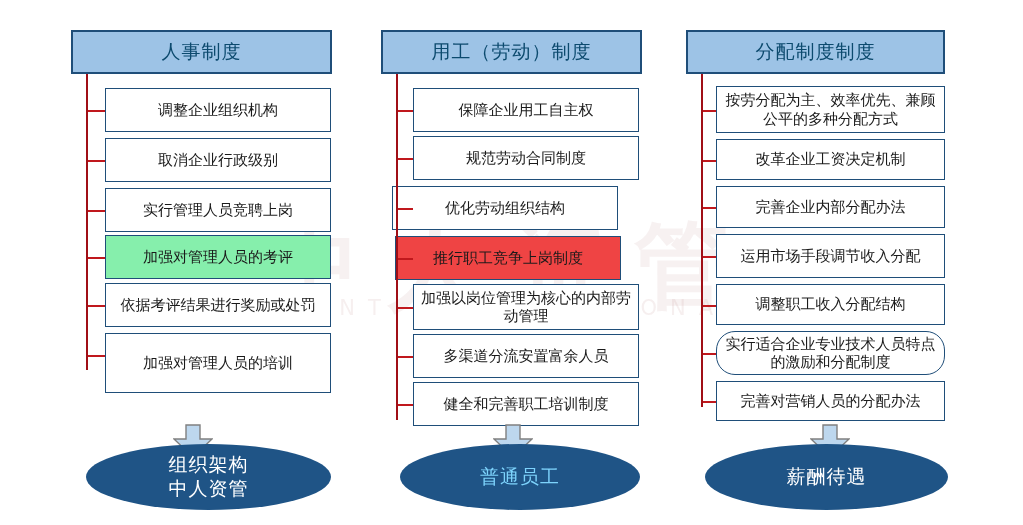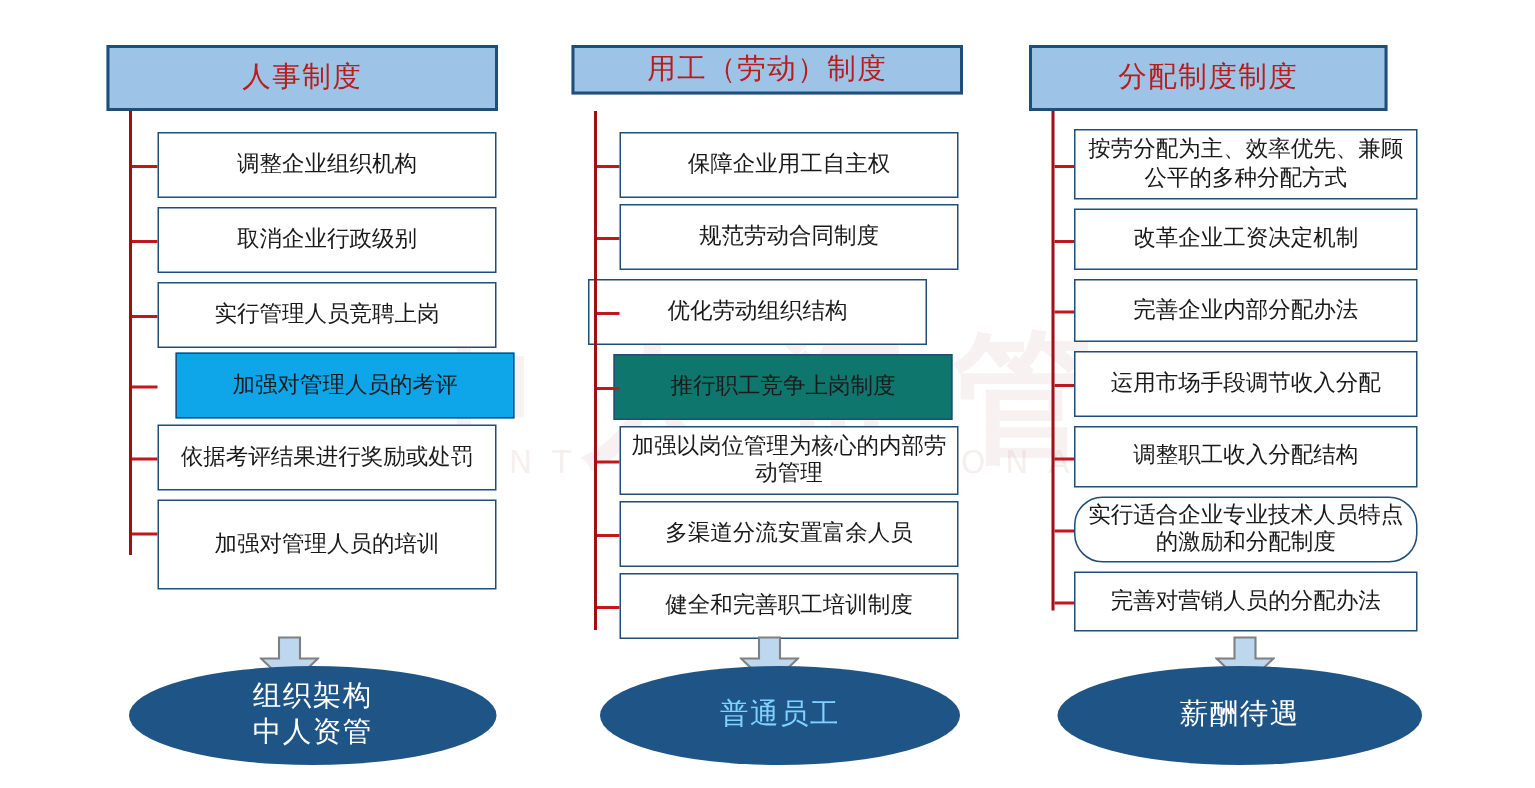--- a/index.html
+++ b/index.html
@@ -63,21 +63,21 @@
     position: absolute;
     top: 0;
     z-index: 2;
   }
 
   .header-box {
     position: absolute;
     box-sizing: border-box;
     background: #9dc3e6;
     border: 2px solid #1f4e79;
-    color: #b91c1c;
+    color: #0c4a6e;
     display: flex;
     align-items: center;
     justify-content: center;
     font-size: 19px;
     letter-spacing: 1px;
     line-height: 1.15;
     text-align: center;
   }
 
   .item-box {
@@ -146,55 +146,55 @@
       <div class="column">
         <div class="header-box" style="left: 71px; top: 30px; width: 261px; height: 44px; background: rgb(157, 195, 230); border-color: rgb(31, 78, 121);">人事制度</div>
         <div class="trunk" style="left: 86px; top: 74px; height: 296px; background: rgb(160, 15, 22);"></div>
         <div class="stub" style="left: 88px; top: 110px; width: 17px; background: rgb(192, 24, 29);"></div>
         <div class="item-box" style="left: 105px; top: 88px; width: 226px; height: 44px; background: rgb(255, 255, 255); border-color: rgb(31, 78, 121);">调整企业组织机构</div>
         <div class="stub" style="left: 88px; top: 160px; width: 17px; background: rgb(192, 24, 29);"></div>
         <div class="item-box" style="left: 105px; top: 138px; width: 226px; height: 44px; background: rgb(255, 255, 255); border-color: rgb(31, 78, 121);">取消企业行政级别</div>
         <div class="stub" style="left: 88px; top: 210px; width: 17px; background: rgb(192, 24, 29);"></div>
         <div class="item-box" style="left: 105px; top: 188px; width: 226px; height: 44px; background: rgb(255, 255, 255); border-color: rgb(31, 78, 121);">实行管理人员竞聘上岗</div>
         <div class="stub" style="left: 88px; top: 257px; width: 17px; background: rgb(192, 24, 29);"></div>
-        <div class="item-box" style="left: 105px; top: 235px; width: 226px; height: 44px; background: #0ea5e9; border-color: rgb(31, 78, 121); margin-left: 12px;">加强对管理人员的考评</div>
+        <div class="item-box" style="left: 105px; top: 235px; width: 226px; height: 44px; background: #86efac; border-color: rgb(31, 78, 121);">加强对管理人员的考评</div>
         <div class="stub" style="left: 88px; top: 305px; width: 17px; background: rgb(192, 24, 29);"></div>
         <div class="item-box" style="left: 105px; top: 283px; width: 226px; height: 44px; background: rgb(255, 255, 255); border-color: rgb(31, 78, 121);">依据考评结果进行奖励或处罚</div>
         <div class="stub" style="left: 88px; top: 355px; width: 17px; background: rgb(192, 24, 29);"></div>
         <div class="item-box" style="left: 105px; top: 333px; width: 226px; height: 60px; background: rgb(255, 255, 255); border-color: rgb(31, 78, 121);">加强对管理人员的培训</div>
         <div class="arrow-down" style="left: 173px; top: 424px; width: 40px; height: 34px;"><svg width="40" height="34" viewBox="0 0 40 34">
             <polygon points="13,1 27,1 27,15 39,15 20,33 1,15 13,15" fill="#BDD7EE" stroke="#808080" stroke-width="1.4" stroke-linejoin="miter"></polygon>
           </svg></div>
         <div class="ellipse" style="left: 86px; top: 444px; width: 245px; height: 66px; background: rgb(31, 84, 134); color: rgb(255, 255, 255);">组织架构
 中人资管</div>
       </div>
       <div class="column">
-        <div class="header-box" style="left: 381px; top: 30px; width: 261px; height: 33px; background: rgb(157, 195, 230); border-color: rgb(31, 78, 121);">用工（劳动）制度</div>
+        <div class="header-box" style="left: 381px; top: 30px; width: 261px; height: 44px; background: rgb(157, 195, 230); border-color: rgb(31, 78, 121);">用工（劳动）制度</div>
         <div class="trunk" style="left: 396px; top: 74px; height: 346px; background: rgb(160, 15, 22);"></div>
         <div class="stub" style="left: 398px; top: 110px; width: 15px; background: rgb(192, 24, 29);"></div>
         <div class="item-box" style="left: 413px; top: 88px; width: 226px; height: 44px; background: rgb(255, 255, 255); border-color: rgb(31, 78, 121);">保障企业用工自主权</div>
         <div class="stub" style="left: 398px; top: 158px; width: 15px; background: rgb(192, 24, 29);"></div>
         <div class="item-box" style="left: 413px; top: 136px; width: 226px; height: 44px; background: rgb(255, 255, 255); border-color: rgb(31, 78, 121);">规范劳动合同制度</div>
         <div class="stub" style="left: 398px; top: 208px; width: 15px; background: rgb(192, 24, 29);"></div>
         <div class="item-box" style="left: 392px; top: 186px; width: 226px; height: 44px; background: rgb(255, 255, 255); border-color: rgb(31, 78, 121);">优化劳动组织结构</div>
         <div class="stub" style="left: 398px; top: 258px; width: 15px; background: rgb(192, 24, 29);"></div>
-        <div class="item-box" style="left: 409px; top: 236px; width: 226px; height: 44px; background: #0f766e; border-color: rgb(31, 78, 121);">推行职工竞争上岗制度</div>
+        <div class="item-box" style="left: 395px; top: 236px; width: 226px; height: 44px; background: #ef4444; border-color: rgb(31, 78, 121);">推行职工竞争上岗制度</div>
         <div class="stub" style="left: 398px; top: 307px; width: 15px; background: rgb(192, 24, 29);"></div>
         <div class="item-box" style="left: 413px; top: 284px; width: 226px; height: 46px; background: rgb(255, 255, 255); border-color: rgb(31, 78, 121);">加强以岗位管理为核心的内部劳动管理</div>
         <div class="stub" style="left: 398px; top: 356px; width: 15px; background: rgb(192, 24, 29);"></div>
         <div class="item-box" style="left: 413px; top: 334px; width: 226px; height: 44px; background: rgb(255, 255, 255); border-color: rgb(31, 78, 121);">多渠道分流安置富余人员</div>
         <div class="stub" style="left: 398px; top: 404px; width: 15px; background: rgb(192, 24, 29);"></div>
         <div class="item-box" style="left: 413px; top: 382px; width: 226px; height: 44px; background: rgb(255, 255, 255); border-color: rgb(31, 78, 121);">健全和完善职工培训制度</div>
         <div class="arrow-down" style="left: 493px; top: 424px; width: 40px; height: 34px;"><svg width="40" height="34" viewBox="0 0 40 34">
             <polygon points="13,1 27,1 27,15 39,15 20,33 1,15 13,15" fill="#BDD7EE" stroke="#808080" stroke-width="1.4" stroke-linejoin="miter"></polygon>
           </svg></div>
         <div class="ellipse" style="left: 400px; top: 444px; width: 240px; height: 66px; background: rgb(31, 84, 134); color: #7dd3fc;">普通员工</div>
       </div>
       <div class="column">
-        <div class="header-box" style="left: 686px; top: 30px; width: 239px; height: 44px; background: rgb(157, 195, 230); border-color: rgb(31, 78, 121);">分配制度制度</div>
+        <div class="header-box" style="left: 686px; top: 30px; width: 259px; height: 44px; background: rgb(157, 195, 230); border-color: rgb(31, 78, 121);">分配制度制度</div>
         <div class="trunk" style="left: 701px; top: 74px; height: 333px; background: rgb(160, 15, 22);"></div>
         <div class="stub" style="left: 703px; top: 109.5px; width: 13px; background: rgb(192, 24, 29);"></div>
         <div class="item-box" style="left: 716px; top: 86px; width: 229px; height: 47px; background: rgb(255, 255, 255); border-color: rgb(31, 78, 121);">按劳分配为主、效率优先、兼顾公平的多种分配方式</div>
         <div class="stub" style="left: 703px; top: 159.5px; width: 13px; background: rgb(192, 24, 29);"></div>
         <div class="item-box" style="left: 716px; top: 139px; width: 229px; height: 41px; background: rgb(255, 255, 255); border-color: rgb(31, 78, 121);">改革企业工资决定机制</div>
         <div class="stub" style="left: 703px; top: 207px; width: 13px; background: rgb(192, 24, 29);"></div>
         <div class="item-box" style="left: 716px; top: 186px; width: 229px; height: 42px; background: rgb(255, 255, 255); border-color: rgb(31, 78, 121);">完善企业内部分配办法</div>
         <div class="stub" style="left: 703px; top: 256px; width: 13px; background: rgb(192, 24, 29);"></div>
         <div class="item-box" style="left: 716px; top: 234px; width: 229px; height: 44px; background: rgb(255, 255, 255); border-color: rgb(31, 78, 121);">运用市场手段调节收入分配</div>
         <div class="stub" style="left: 703px; top: 304.5px; width: 13px; background: rgb(192, 24, 29);"></div>

